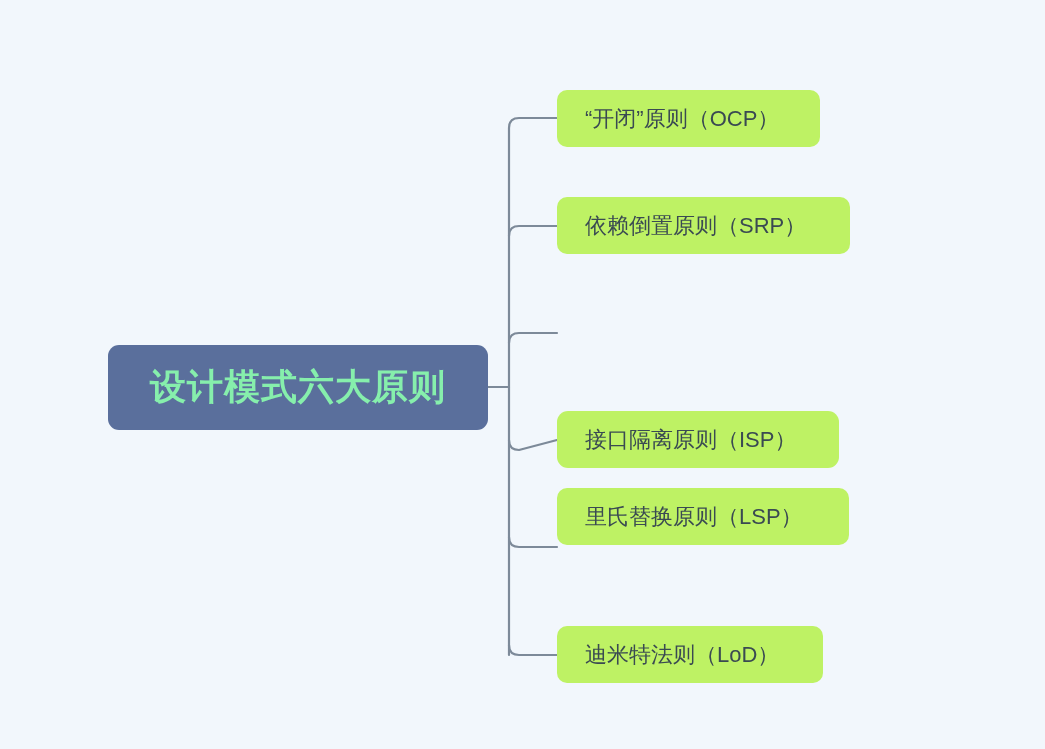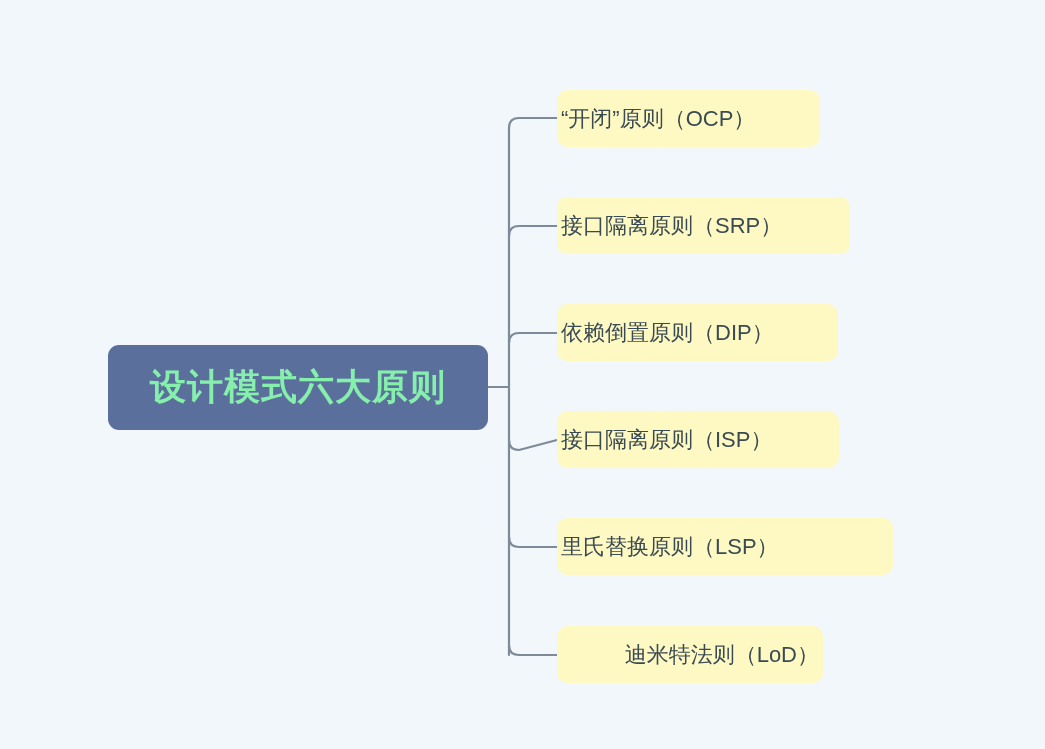--- a/index.html
+++ b/index.html
@@ -49,39 +49,39 @@
     font-size: 36px;
     font-weight: bold;
     letter-spacing: 1px;
     white-space: nowrap;
   }
 
   
   .child-node {
     position: absolute;
     height: 57px;
-    background: #fef9c3;
+    background: #bef264;
     border-radius: 10px;
     display: flex;
     align-items: center;
     box-sizing: border-box;
-    padding: 0 4px;
+    padding: 0 28px;
   }
   .child-label {
     color: #3a4a52;
     font-size: 22px;
     white-space: nowrap;
   }
 
   .child-ocp { left: 557px; top: 90px;  width: 263px; }
   .child-srp { left: 557px; top: 197px; width: 293px; }
   .child-dip { left: 557px; top: 304px; width: 281px; }
   .child-isp { left: 557px; top: 411px; width: 282px; border-radius: 11px; }
-  .child-lsp { left: 557px; top: 518px; width: 336px; }
-  .child-lod { left: 557px; top: 626px; width: 266px; justify-content: flex-end; }
+  .child-lsp { left: 557px; top: 488px; width: 292px; }
+  .child-lod { left: 557px; top: 626px; width: 266px; }
 </style>
 </head>
 <body>
 
 <div id="mindmap">
 
   <svg id="connectors" viewBox="0 0 1045 749" width="1045" height="749">
     <g fill="none" stroke="#7d8a99" stroke-width="2.2" stroke-linecap="round" stroke-linejoin="round">
 
       <path d="M488,387 L509,387"></path>
@@ -99,26 +99,23 @@
 
   <div class="root-node">
     <span class="root-label">设计模式六大原则</span>
   </div>
 
   <div class="child-node child-ocp">
     <span class="child-label">“开闭”原则（OCP）</span>
   </div>
 
   <div class="child-node child-srp">
-    <span class="child-label">接口隔离原则（SRP）</span>
+    <span class="child-label">依赖倒置原则（SRP）</span>
   </div>
 
-  <div class="child-node child-dip">
-    <span class="child-label">依赖倒置原则（DIP）</span>
-  </div>
 
   <div class="child-node child-isp">
     <span class="child-label">接口隔离原则（ISP）</span>
   </div>
 
   <div class="child-node child-lsp">
     <span class="child-label">里氏替换原则（LSP）</span>
   </div>
 
   <div class="child-node child-lod">

